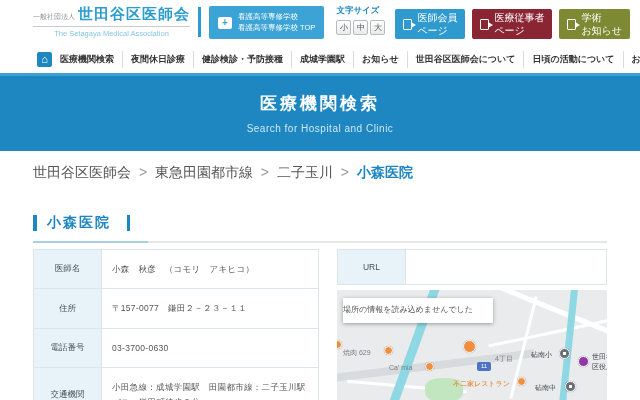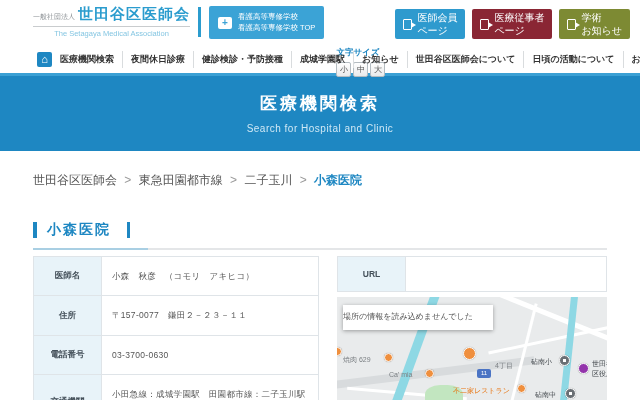--- a/index.html
+++ b/index.html
@@ -13,21 +13,21 @@
   .org-type { font-size:7px; color:#8a8f93; margin-right:3px; white-space:nowrap; }
   .org-name { font-size:15px; font-weight:bold; color:#2b9cce; letter-spacing:1px; white-space:nowrap; }
   .org-en { font-size:7.5px; color:#85c6e2; text-align:center; margin-top:2px; }
   .logo-sep { width:3px; height:30px; background:#2b9cce; margin:2px 8px 0 8px; flex:none; }
   .school-btn { background:#3ba3d6; color:#fff; border-radius:2px; height:33px; margin-top:1px;
     display:flex; align-items:center; gap:6px; padding:0 9px; cursor:pointer; }
   .hospital-icon { width:14px; height:12px; background:#fff; border-radius:2px; color:#3ba3d6;
     font-size:10px; font-weight:bold; line-height:11px; text-align:center; flex:none; }
   .school-txt { font-size:7.5px; line-height:1.35; white-space:nowrap; }
   .fontsize { margin-left:12px; width:52px; flex:none; }
-  .fontsize-label { font-size:8.5px; font-weight:bold; color:#1e87c2; white-space:nowrap;margin-top:42px; }
+  .fontsize-label { font-size:8.5px; font-weight:bold; color:#1e87c2; white-space:nowrap; }
   .fontsize-opts { display:flex; gap:2px; margin-top:3px; }
   .fs-box { width:15px; height:15px; border:1px solid #b4bcc1; border-radius:2px; font-size:8px; color:#555;
     background:linear-gradient(#ffffff,#e9eaeb); display:flex; align-items:center; justify-content:center; cursor:pointer; }
   .hdr-btn { height:30px; margin:4px 0 0 7px; border-radius:2px; color:#fff; display:flex; align-items:center;
     gap:5px; padding:0 8px; cursor:pointer; flex:none; }
   .hdr-btn.blue { background:#2e9ace; }
   .hdr-btn.maroon { background:#8a2634; }
   .hdr-btn.olive { background:#7d8a33; }
   .exit-icon { position:relative; width:9px; height:11px; border:1.5px solid #fff; border-radius:1px; flex:none; }
   .exit-icon::after { content:""; position:absolute; right:-5px; top:2px;
@@ -41,40 +41,40 @@
   .nav-item { font-size:9px; font-weight:600; color:#333; padding:2px 8px; border-right:1px solid #d9dcde;
     white-space:nowrap; cursor:pointer; }
   .nav-item:first-of-type { border-left:1px solid #d9dcde; margin-left:8px; }
 
   
   .banner { height:78px; background:#1e87c2; border-top:3px solid #3ba0d4; text-align:center; color:#fff; }
   .banner-title { font-size:17px; font-weight:bold; letter-spacing:3px; padding-top:16px; }
   .banner-sub { font-size:10px; color:#cfe8f5; margin-top:8px; letter-spacing:.5px; }
 
   
-  .breadcrumb { padding:13px 33px 10px 33px; font-size:12px; color:#666;margin-top:8px; }
+  .breadcrumb { padding:13px 33px 10px 33px; font-size:14px; color:#666; }
   .bc-link { color:#555; cursor:pointer; }
   .bc-sep { color:#999; margin:0 4px; }
   .bc-current { color:#1e87c2; font-weight:bold; cursor:pointer; }
 
   
   .content { padding:0 33px; }
   .sec-title { display:flex; align-items:center; margin-top:22px; }
   .sec-bar-l { width:4px; height:16px; background:#1e87c2; flex:none; }
   .sec-name { font-size:14px; font-weight:bold; color:#1e87c2; letter-spacing:2px; margin-left:10px; }
   .sec-bar-r { width:3px; height:16px; background:#1e87c2; margin-left:16px; flex:none; }
   .sec-underline { height:2px; background:#e4e6e8; margin-top:9px; position:relative; }
   .sec-underline::before { content:""; position:absolute; left:0; top:0; width:115px; height:2px; background:#a9cfe3; }
 
   .cols { display:flex; gap:18px; margin-top:6px; }
   .col-left { width:286px; flex:none; }
   .col-right { flex:1; }
 
   table.info { width:100%; border-collapse:collapse; }
-  table.info th { width:68px; background:#e8f3f9; border:1px solid #dfe4e8; font-weight:bold;
+  table.info th { width:68px; background:#e8f3f9; border:1px solid #dfe4e8; font-weight:normal;
     font-size:8.5px; color:#44505a; text-align:center; padding:12px 3px; }
   table.info td { border:1px solid #dfe4e8; font-size:8.5px; color:#555; padding:12px 10px; line-height:1.7;
     letter-spacing:.3px; }
 
   
   .map { position:relative; margin-top:5px; height:110px; background:#e9ebec; overflow:hidden; cursor:grab; }
   .road { position:absolute; background:#fff; }
   .road.gray { background:#d8dbdd; }
   .river { position:absolute; background:#8ed8e4; }
   .park { position:absolute; background:#c2e6c0; border-radius:40%; }

